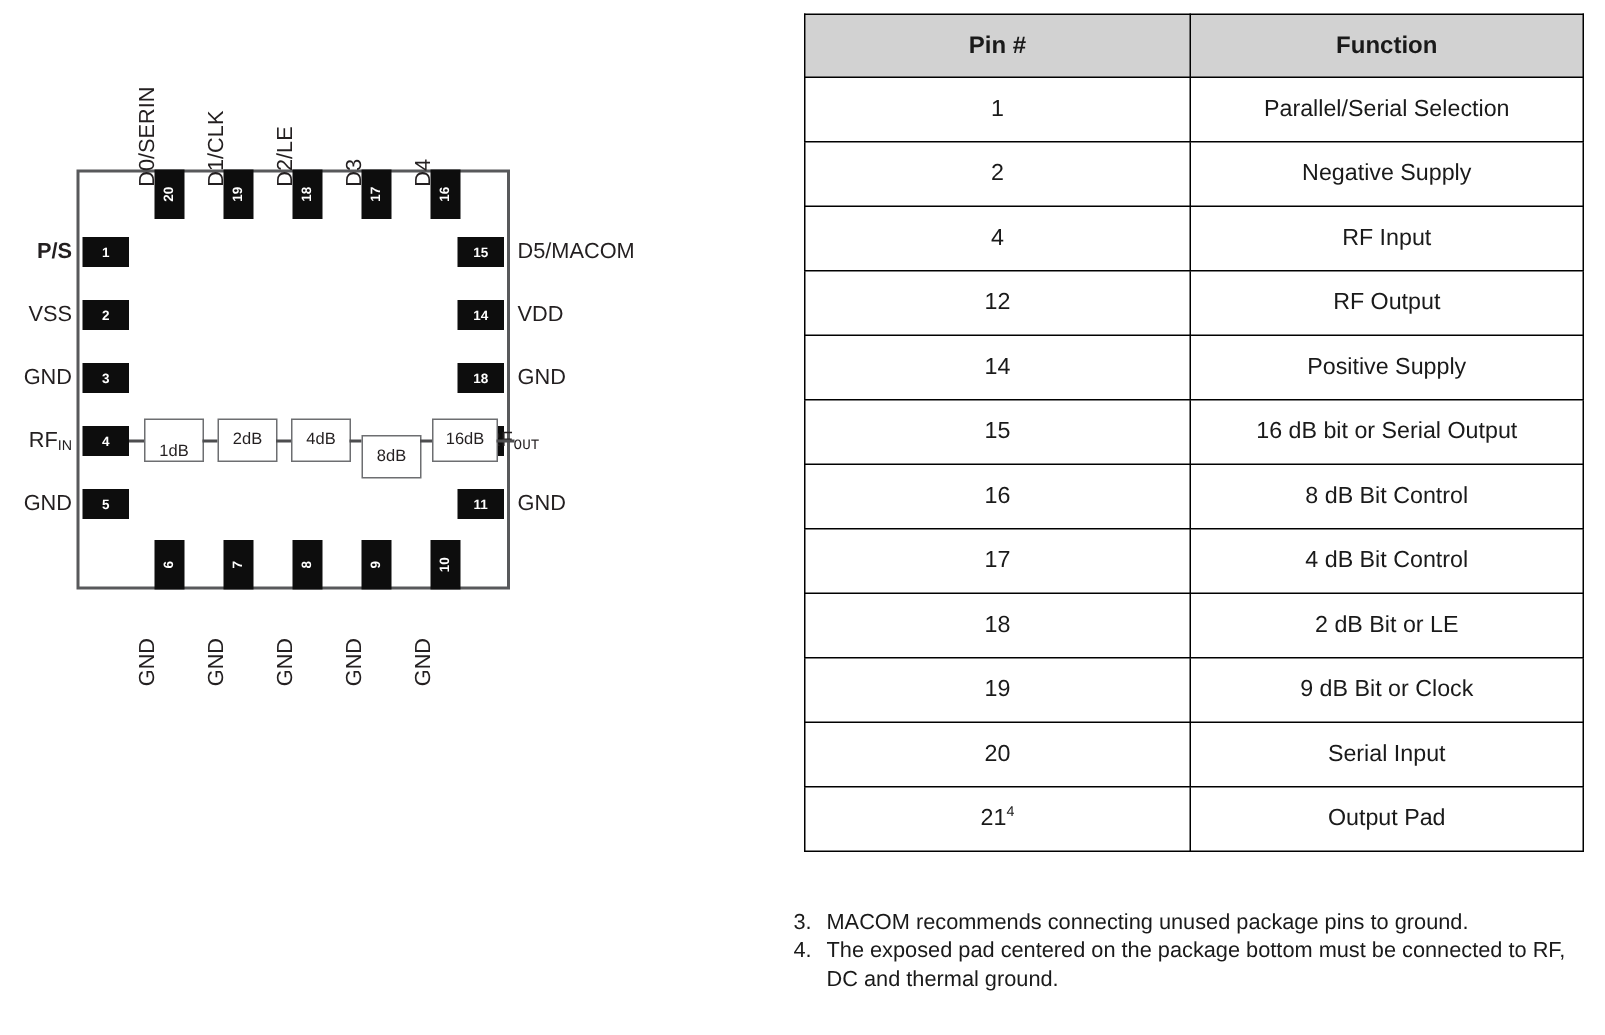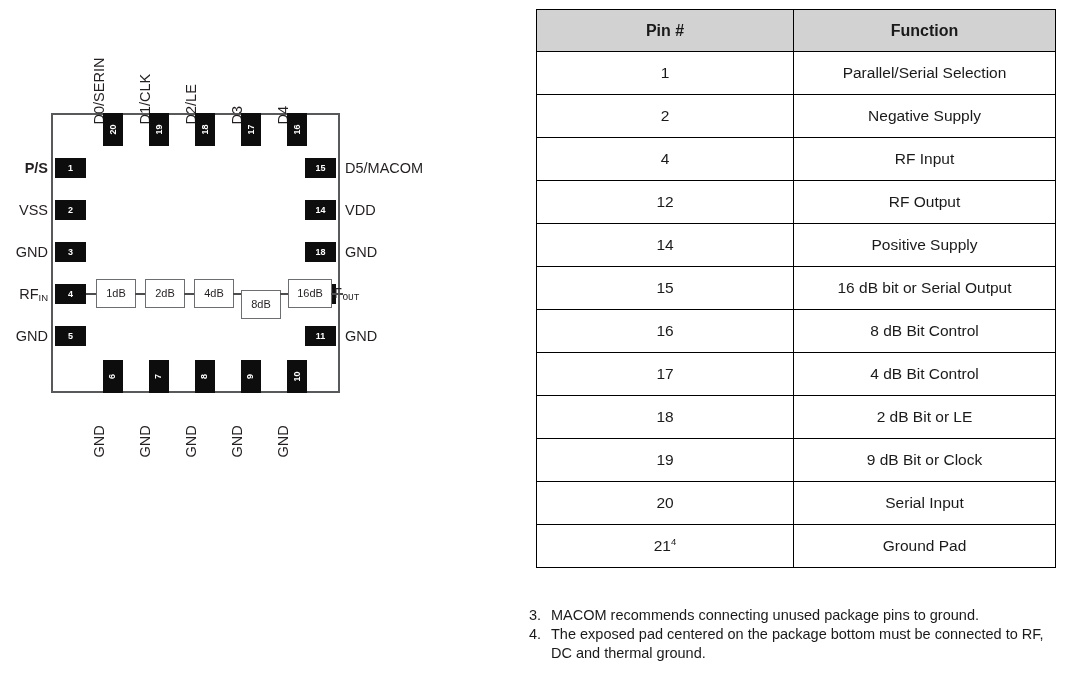--- a/index.html
+++ b/index.html
@@ -253,21 +253,21 @@
       <span class="pad-num">10</span>
     </div>
 
   <div class="pin-label vertical" style="left:106px; top:443px;"><span>GND</span></div>
   <div class="pin-label vertical" style="left:152px; top:443px;"><span>GND</span></div>
   <div class="pin-label vertical" style="left:198px; top:443px;"><span>GND</span></div>
   <div class="pin-label vertical" style="left:244px; top:443px;"><span>GND</span></div>
   <div class="pin-label vertical" style="left:290px; top:443px;"><span>GND</span></div>
 
   <div class="wire" style="left:86px;  top:293px; width:11px;"></div>
-  <div class="atten" style="left:96px;  top:279px;">
+  <div class="atten" style="left:96px;  top:279px;align-items:flex-end;">
       <span>1dB</span>
     </div>
   <div class="wire" style="left:135px; top:293px; width:11px;"></div>
   <div class="atten" style="left:145px; top:279px;">
       <span>2dB</span>
     </div>
   <div class="wire" style="left:184px; top:293px; width:11px;"></div>
   <div class="atten" style="left:194px; top:279px;">
       <span>4dB</span>
     </div>
@@ -334,21 +334,21 @@
         <tr>
           <td class="pinnum">19</td>
           <td>9 dB Bit or Clock</td>
         </tr>
         <tr>
           <td class="pinnum">20</td>
           <td>Serial Input</td>
         </tr>
         <tr>
           <td class="pinnum">21<sup>4</sup></td>
-          <td>Ground Pad</td>
+          <td>Output Pad</td>
         </tr>
       </tbody>
   </table>
 </div>
 
 <div id="footnotes">
     <div class="fn-row">
       <div class="fn-num">3.</div>
       <div class="fn-text">MACOM recommends connecting unused package pins to ground.</div>
     </div>

